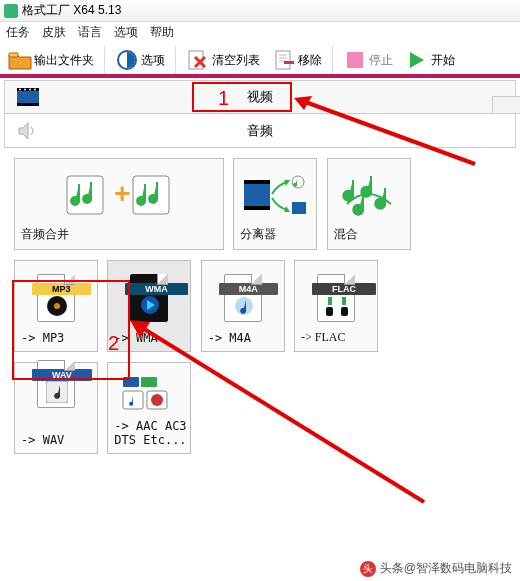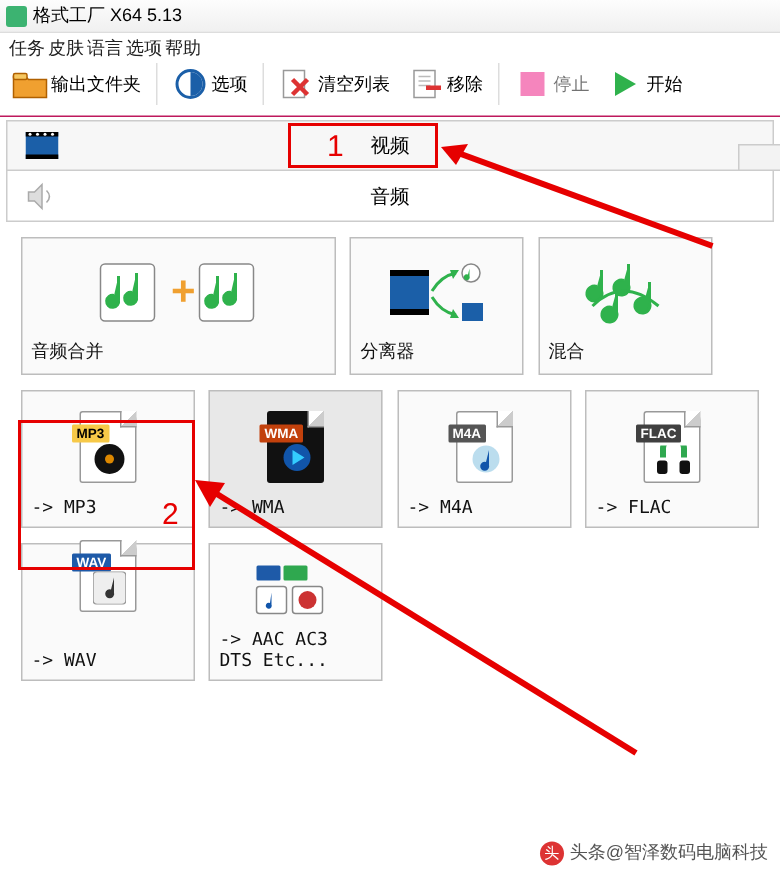--- a/index.html
+++ b/index.html
@@ -1,35 +1,35 @@
 <!DOCTYPE html>
 <html><head>
 <meta charset="utf-8">
 <style>
   * { box-sizing: border-box; margin: 0; padding: 0; }
   body { font-family: "Microsoft YaHei", "SimSun", sans-serif; font-size: 12px; background: #fff; width: 520px; height: 581px; overflow: hidden; position: relative; }
   .titlebar { height: 22px; background: linear-gradient(#fdfdfd,#f0f0f0); border-bottom: 1px solid #ddd; display: flex; align-items: center; padding: 0 4px; gap: 4px; }
   .titlebar .logo { width: 14px; height: 14px; background: #3cb371; border-radius: 2px; }
-  .menubar { height: 20px; display: flex; align-items: center; gap: 2px; padding: 0 6px; font-size: 12px; color: #222; }
-  .toolbar { height: 36px; display: flex; align-items: flex-start; padding: 0 4px; gap: 4px; border-bottom: 1px solid #be185d; }
+  .menubar { height: 20px; display: flex; align-items: center; gap: 12px; padding: 0 6px; font-size: 12px; color: #222; }
+  .toolbar { height: 36px; display: flex; align-items: flex-end; padding: 0 4px; gap: 4px; border-bottom: 4px solid #be185d; }
   .tbtn { display: flex; align-items: center; gap: 2px; padding: 2px 4px; font-size: 12px; cursor: pointer; }
   .ticon { width: 24px; height: 24px; display: flex; align-items: center; justify-content: center; }
   .sep { width: 1px; height: 28px; background: #ddd; margin: 0 2px; }
   svg { display: block; }
   .category { height: 34px; border: 1px solid #ccc; margin: 2px 4px 0 4px; display: flex; align-items: center; justify-content: center; font-size: 13px; background: #f7f7f7; cursor: pointer; }
   .category .cicon { position: absolute; left: 12px; }
   .cat-video { position: relative; }
   .cat-audio { position: relative; }
   .content { padding: 10px 14px; }
-  .card { width: 116px; height: 92px; border: 1px solid #bdbdbd; background: #fafafa; display: inline-flex; flex-direction: column; align-items: center; justify-content: flex-end; padding: 4px 0 6px 0; margin: 0 6px 10px 0; vertical-align: top; cursor: pointer; position: relative; }
+  .card { width: 84px; height: 92px; border: 1px solid #bdbdbd; background: #fafafa; display: inline-flex; flex-direction: column; align-items: center; justify-content: flex-end; padding: 4px 0 6px 0; margin: 0 6px 10px 0; vertical-align: top; cursor: pointer; position: relative; }
   .card.big { width: 210px; }
   .card .thumb { flex: 1; display: flex; align-items: center; justify-content: center; }
   .card .lbl { font-size: 12px; font-family: "SimSun", monospace; color: #111; white-space: pre; }
   .row { white-space: nowrap; }
-  .badge { position: absolute; top: 8px; font-size: 9px; font-weight: bold; padding: 1px 3px; border-radius: 1px; font-family: Arial, sans-serif; }
+  .badge { position: absolute; top: 8px; font-size: 9px; font-weight: bold; padding: 1px 20px; border-radius: 1px; font-family: Arial, sans-serif; }
   .page { width: 38px; height: 48px; background: #fff; border: 1px solid #999; border-radius: 2px 6px 2px 2px; position: relative; }
   .page::after { content: ""; position: absolute; right: -1px; top: -1px; width: 10px; height: 10px; background: linear-gradient(135deg,#fff 50%,#ccc 50%); border-bottom: 1px solid #999; border-left: 1px solid #999; }
   
   .redbox { position: absolute; border: 2px solid #e60000; pointer-events: none; z-index: 50; }
   .redarrow { position: absolute; pointer-events: none; z-index: 49; }
   .ann-num { position: absolute; color: #e60000; font-size: 20px; font-family: Arial, sans-serif; z-index: 51; }
   .watermark { position: absolute; right: 8px; bottom: 4px; font-size: 12px; color: #555; display: flex; align-items: center; gap: 4px; }
   .watermark .wm-icon { width: 16px; height: 16px; border-radius: 50%; background: #d33; color: #fff; font-size: 10px; display: flex; align-items: center; justify-content: center; }
   .right-stub { position: absolute; right: 0; top: 96px; width: 28px; height: 18px; border: 1px solid #ccc; border-right: none; background: #f3f3f3; }
 </style>
@@ -190,21 +190,21 @@
               <circle cx="11" cy="11" r="10" fill="#111"></circle>
               <circle cx="11" cy="11" r="3" fill="#d80"></circle>
             </svg>
       </div>
         </div>
       <span class="lbl" style="align-self:flex-start; padding-left:6px;text-align:center;">-&gt; MP3</span>
     </div>
     <div class="card" style="background:#e8e8e8;">
       <div class="thumb">
           <div class="page" style="background:#111; border-color:#111;">
-        <span class="badge" style="left:-6px; background:#c2410c; color:#fff;">WMA</span>
+        <span class="badge" style="left:-6px; background:#0c4a6e; color:#fff;">WMA</span>
         <svg width="20" height="20" style="position:absolute; bottom:6px; left:9px;">
               <circle cx="10" cy="10" r="9" fill="#15a"></circle>
               <path d="M7 5 l8 5 l-8 5 z" fill="#3cf"></path>
             </svg>
       </div>
         </div>
       <span class="lbl" style="align-self:flex-start; padding-left:6px;">-&gt; WMA</span>
     </div>
     <div class="card">
       <div class="thumb">
@@ -222,21 +222,21 @@
       <div class="thumb">
           <div class="page">
         <span class="badge" style="left:-6px; background:#404040; color:#fff;">FLAC</span>
         <svg width="24" height="20" style="position:absolute; bottom:4px; left:7px;">
               <path d="M3 2 a9 9 0 0 1 18 0 v6 h-4 v-6 a5 5 0 0 0 -10 0 v6 h-4 z" fill="#2fa84f"></path>
               <rect x="1" y="10" width="7" height="9" rx="2" fill="#111"></rect>
               <rect x="16" y="10" width="7" height="9" rx="2" fill="#111"></rect>
             </svg>
       </div>
         </div>
-      <span class="lbl" style="align-self:flex-start; padding-left:6px;">-&gt; FLAC</span>
+      <span class="lbl" style="align-self:flex-start; padding-left:6px;font-family:Liberation Serif, serif;">-&gt; FLAC</span>
     </div>
   </div>
 
   <div class="row">
     <div class="card">
       <div class="thumb">
           <div class="page">
         <span class="badge" style="left:-6px; background:#1e5aa8; color:#fff;">WAV</span>
         <svg width="22" height="22" style="position:absolute; bottom:4px; left:8px;">
               <rect x="0" y="0" width="22" height="22" rx="3" fill="#eee" stroke="#999"></rect>

